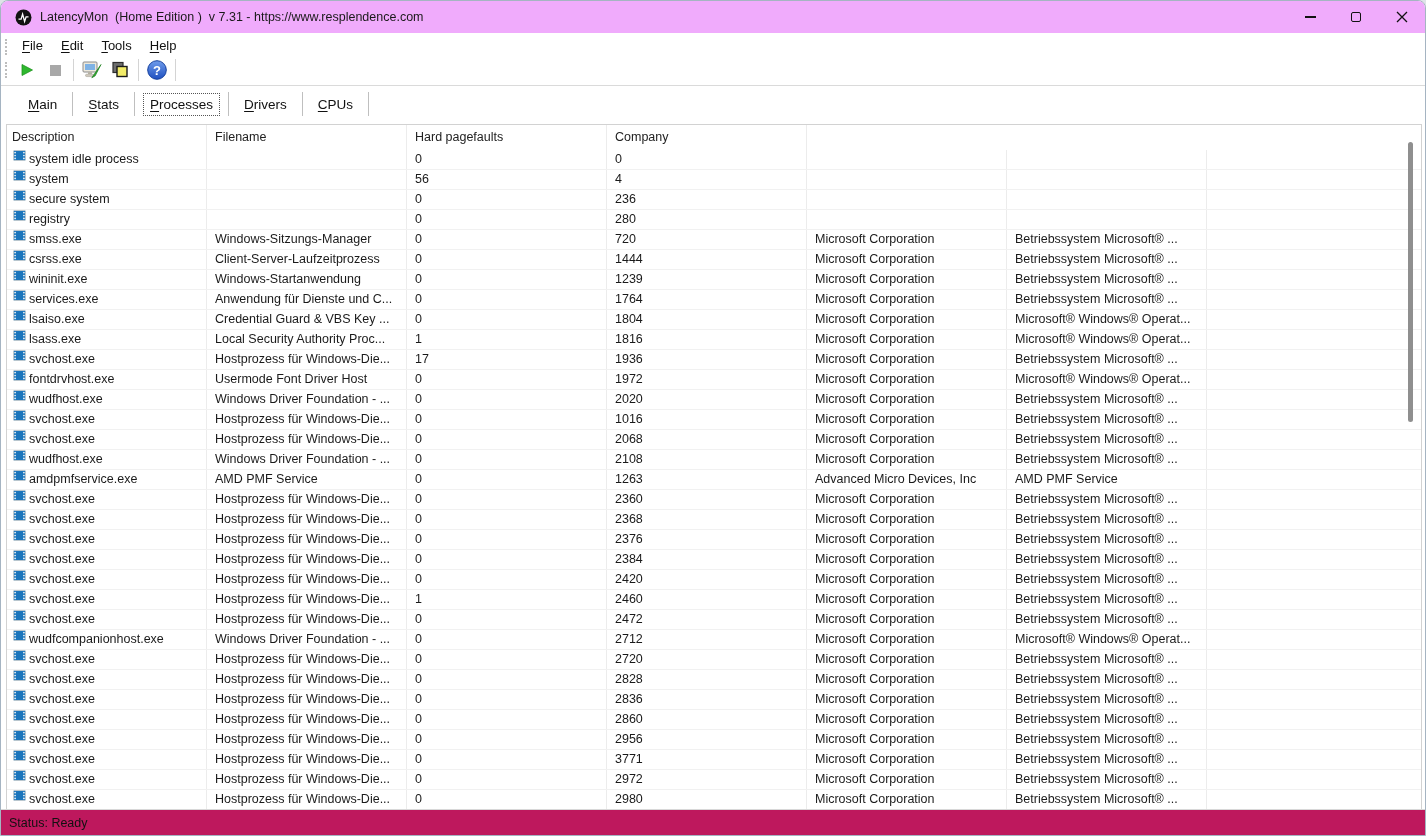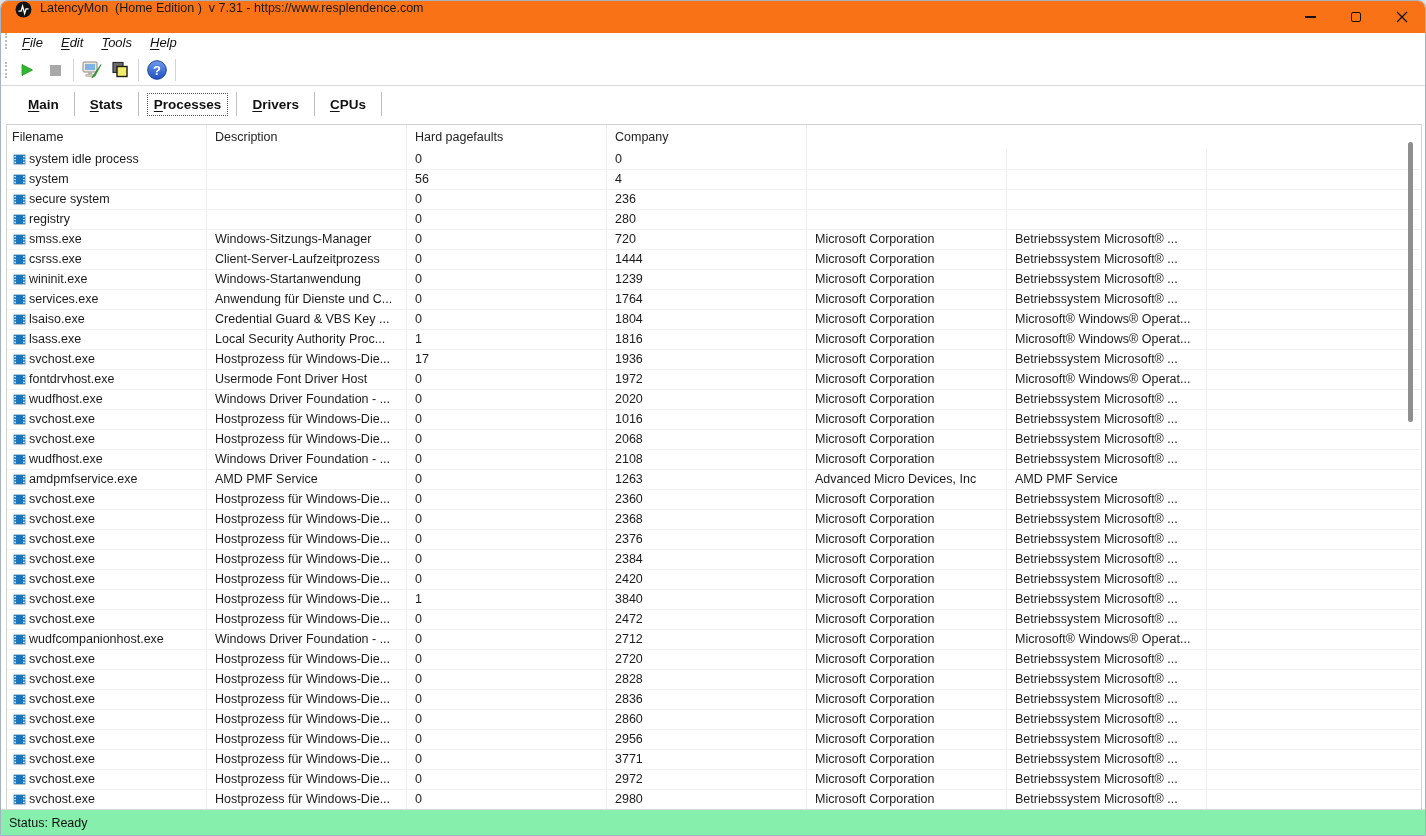--- a/index.html
+++ b/index.html
@@ -2,57 +2,57 @@
 <html><head>
 <meta charset="utf-8">
 <style>
   * { margin:0; padding:0; box-sizing:border-box; }
   html,body { width:1426px; height:836px; background:#dfe3e8; font-family:"Liberation Sans","DejaVu Sans",sans-serif; }
   #window {
     position:relative; width:1426px; height:836px; background:#ffffff;
     border:1px solid #a5b4c2; border-radius:8px 8px 0 0; overflow:hidden;
   }
   
-  #titlebar { position:absolute; top:0; left:0; right:0; height:32px; background:#f97316; display:flex; align-items:flex-start; }
+  #titlebar { position:absolute; top:0; left:0; right:0; height:32px; background:#f0abfc; display:flex; align-items:center; }
   #app-icon { margin-left:14px; width:17px; height:17px; flex:0 0 auto; }
   #title-text { margin-left:8px; font-size:12.5px; color:#1a1a1a; white-space:pre; }
   #win-controls { margin-left:auto; display:flex; height:100%; }
   .win-btn { width:46px; height:100%; display:flex; align-items:center; justify-content:center; }
   .glyph-min { width:11px; height:1.5px; background:#111; }
   .glyph-max { width:10px; height:10px; border:1.4px solid #111; border-radius:2px; }
   
-  #menubar { position:absolute; top:32px; left:0; right:0; height:22px; display:flex; align-items:flex-start; background:#fff;font-style:italic; }
+  #menubar { position:absolute; top:32px; left:0; right:0; height:22px; display:flex; align-items:flex-end; background:#fff; }
   .gripper { width:3px; height:16px; border-left:2px dotted #bdbdbd; margin:0 5px 0 4px; }
   .menu-item { padding:2px 9px; font-size:13px; color:#111; }
   .u { text-decoration:underline; text-underline-offset:2px; }
   
   #toolbar { position:absolute; top:54px; left:0; right:0; height:31px; display:flex; align-items:center; background:#fff; border-bottom:1px solid #dadada; }
   .tool-btn { width:28px; height:26px; display:flex; align-items:center; justify-content:center; }
   .tool-sep { width:1px; height:22px; background:#d4d4d4; margin:0 4px; }
   .stop-square { width:11px; height:11px; background:#a8a8a8; }
   
   #tabstrip { position:absolute; top:85px; left:0; right:0; height:36px; display:flex; align-items:center; background:#fff; padding-left:12px; }
-  .tab { font-size:13.5px; color:#111; padding:3px 6px; margin:5px 8px; border:1px solid transparent;font-weight:bold; }
+  .tab { font-size:13.5px; color:#111; padding:3px 6px; margin:5px 8px; border:1px solid transparent; }
   .tab.active { border:1px dotted #555; }
   .tab-sep { width:1px; height:24px; background:#bfbfbf; }
   
   #table { position:absolute; left:5px; top:123px; width:1416px; height:687px; border:1px solid #d2d2d2; background:#fff; overflow:hidden; }
   .trow, #thead { display:grid; grid-template-columns:200px 200px 200px 200px 200px 200px minmax(0,1fr); }
   #thead { height:25px; }
   .hcell { font-size:12.5px; color:#222; padding:5px 4px 0 8px; border-right:1px solid #ececec; white-space:nowrap; overflow:hidden; }
   .hcell:first-child { padding-left:5px; }
   .trow { height:20px; border-bottom:1px solid #f1f1f1; }
   .tcell { font-size:12.5px; color:#1a1a1a; line-height:19px; padding:0 4px 0 8px; border-right:1px solid #ececec; white-space:nowrap; overflow:hidden; }
-  .fcell { display:flex; align-items:center; padding-left:6px; gap:3px; }
+  .fcell { display:flex; padding-left:6px; gap:3px; }
   .fcell svg { flex:0 0 auto; }
   .hcell:last-child, .tcell:last-child { border-right:none; }
   
   #vscroll-thumb { position:absolute; top:17px; right:8px; width:5px; height:280px; background:#8f8f8f; border-radius:3px; }
   
-  #statusbar { position:absolute; left:0; right:0; bottom:0; height:26px; background:#86efac; border-top:1px solid #d8d8d8; display:flex; align-items:center; }
+  #statusbar { position:absolute; left:0; right:0; bottom:0; height:26px; background:#be185d; border-top:1px solid #d8d8d8; display:flex; align-items:center; }
   #status-text { margin-left:8px; font-size:12.5px; color:#111; }
   
   #toast { position:absolute; right:0; bottom:0; width:266px; height:24px; background:#f1f7fc; border:1px solid #a2aeb8; border-right:none; border-bottom:none; border-radius:9px 0 0 0; overflow:hidden; box-shadow:0 0 4px rgba(0,0,0,.15); }
   #toast-inner { position:absolute; left:24px; top:14px; display:flex; align-items:center; gap:9px; }
   #toast-label { font-size:13.5px; color:#3c3c3c; }
 </style>
 </head>
 <body>
 
 <div id="window">
@@ -136,22 +136,22 @@
       <div class="tab active"><span class="u">P</span>rocesses</div>
       <div class="tab-sep"></div>
       <div class="tab"><span class="u">D</span>rivers</div>
       <div class="tab-sep"></div>
       <div class="tab"><span class="u">C</span>PUs</div>
       <div class="tab-sep"></div>
     </div>
 
   <div id="table">
     <div id="thead">
+        <div class="hcell">Description</div>
         <div class="hcell">Filename</div>
-        <div class="hcell">Description</div>
         <div class="hcell">Hard pagefaults</div>
         <div class="hcell">Company</div>
         <div class="hcell"></div>
       </div>
     <div id="tbody">
         <div class="trow">
           <div class="tcell fcell">
             <svg width="13" height="11" viewBox="0 0 13 11">
               <rect x="0.5" y="0.5" width="12" height="10" rx="1" fill="#1b75bc" stroke="#b9c6ce"></rect>
               <g fill="#ffffff" opacity="0.95">
@@ -644,21 +644,21 @@
                 <circle cx="2.1" cy="8.4" r="0.85"></circle>
                 <circle cx="10.9" cy="2.6" r="0.85"></circle>
                 <circle cx="10.9" cy="5.5" r="0.85"></circle>
                 <circle cx="10.9" cy="8.4" r="0.85"></circle>
               </g>
             </svg>
             <span>svchost.exe</span>
           </div>
           <div class="tcell">Hostprozess für Windows-Die...</div>
           <div class="tcell">1</div>
-          <div class="tcell">3840</div>
+          <div class="tcell">2460</div>
           <div class="tcell">Microsoft Corporation</div>
           <div class="tcell">Betriebssystem Microsoft® ...</div>
           <div class="tcell"></div>
         </div>
         <div class="trow">
           <div class="tcell fcell">
             <svg width="13" height="11" viewBox="0 0 13 11">
               <rect x="0.5" y="0.5" width="12" height="10" rx="1" fill="#1b75bc" stroke="#b9c6ce"></rect>
               <g fill="#ffffff" opacity="0.95">
                 <circle cx="2.1" cy="2.6" r="0.85"></circle>

